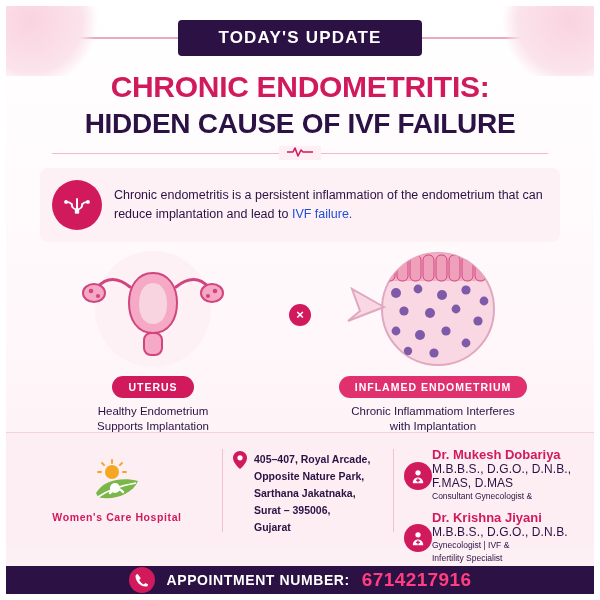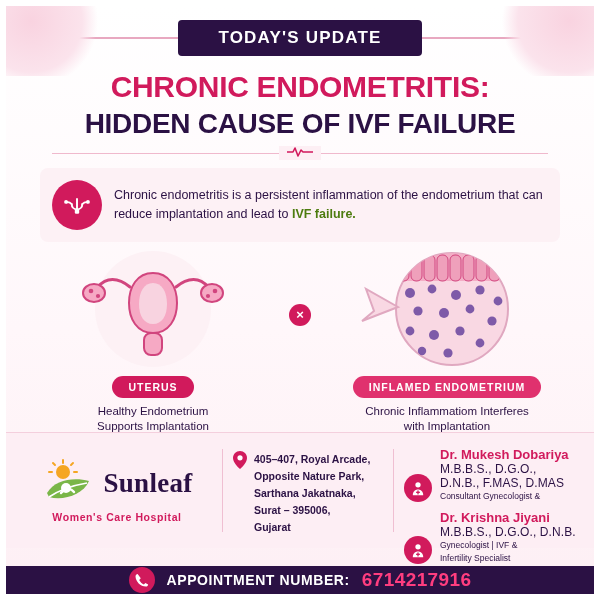--- a/index.html
+++ b/index.html
@@ -84,35 +84,35 @@
   }
   .callout .icon-circle {
     flex: 0 0 auto;
     width: 50px; height: 50px; border-radius: 50%;
     background: #d11a5c;
     display: flex; align-items: center; justify-content: center;
   }
   .callout .txt {
     font-size: 12.5px; line-height: 1.55; color: #2b1144;
   }
-  .callout .txt .hl { color: #4d7c0f; font-weight: bold; }
+  .callout .txt .hl { color: #1d4ed8; font-weight: normal; }
 
   
   .compare {
     position: relative;
     margin-top: 6px;
     height: 190px;
   }
   .panel {
     position: absolute; top: 0;
     width: 250px;
     text-align: center;
   }
   .panel.left { left: 22px; }
-  .panel.right { right: 22px; }
+  .panel.right { right: 36px; }
   .art {
     height: 128px;
     display: flex; align-items: center; justify-content: center;
   }
   .pill {
     display: inline-block;
     background: #d11a5c;
     color: #fff;
     font-size: 10.5px; font-weight: bold; letter-spacing: 1px;
     padding: 5px 16px;
@@ -153,21 +153,21 @@
     font-size: 27px; color: #2b1144; font-weight: bold; letter-spacing: 0.3px;
   }
   .brand-sub { font-size: 10.5px; color: #d11a5c; letter-spacing: 0.6px; font-weight: bold; }
   .vsep { width: 1px; background: #f0bfd2; margin: 4px 0; }
   .address {
     flex: 0 0 150px;
     display: flex; gap: 7px; padding-top: 6px; font-weight: bold;
   }
   .address .lines { font-size: 10.5px; color: #2b1144; line-height: 1.62; }
   .docs { flex: 1; display: flex; flex-direction: column; gap: 8px; padding-top: 2px; }
-  .doc { display: flex; gap: 8px; align-items: flex-end; }
+  .doc { display: flex; align-items: center; }
   .doc .av {
     flex: 0 0 auto; width: 28px; height: 28px; border-radius: 50%;
     background: #d11a5c; display: flex; align-items: center; justify-content: center;
     margin-top: 2px;
   }
   .doc .dname { font-size: 13px; font-weight: bold; color: #d11a5c; }
   .doc .dqual { font-size: 12px; color: #2b1144; font-weight: normal; letter-spacing: .1px; }
   .doc .drole { font-size: 8.5px; color: #2b1144; line-height: 1.35; margin-top: 1px; }
 
   
@@ -319,21 +319,20 @@
               <line x1="32" y1="4" x2="30" y2="6"></line>
               <line x1="8" y1="13" x2="11" y2="13"></line>
               <line x1="36" y1="13" x2="33" y2="13"></line>
             </g>
             <path d="M6 34 C14 20 34 18 48 22 C42 36 22 42 8 38 Z" fill="#7ab648"></path>
             <path d="M8 38 C20 30 34 26 46 24" fill="none" stroke="#ffffff" stroke-width="1.6"></path>
             <circle cx="25" cy="29" r="5" fill="#ffffff"></circle>
             <path d="M20 34 c4 -5 10 -5 13 -1" fill="none" stroke="#ffffff" stroke-width="2.4" stroke-linecap="round"></path>
           </svg>
         </span>
-        <span class="brand-name">Sunleaf</span>
       </div>
       <div class="brand-sub">Women's Care Hospital</div>
     </div>
 
     <div class="vsep"></div>
 
     <div class="address">
       <span>
         <svg width="14" height="18" viewBox="0 0 14 18" aria-hidden="true">
           <path d="M7 0 C3.1 0 0 3.1 0 7 c0 5.2 7 11 7 11 s7 -5.8 7 -11 C14 3.1 10.9 0 7 0 z" fill="#d11a5c"></path>

